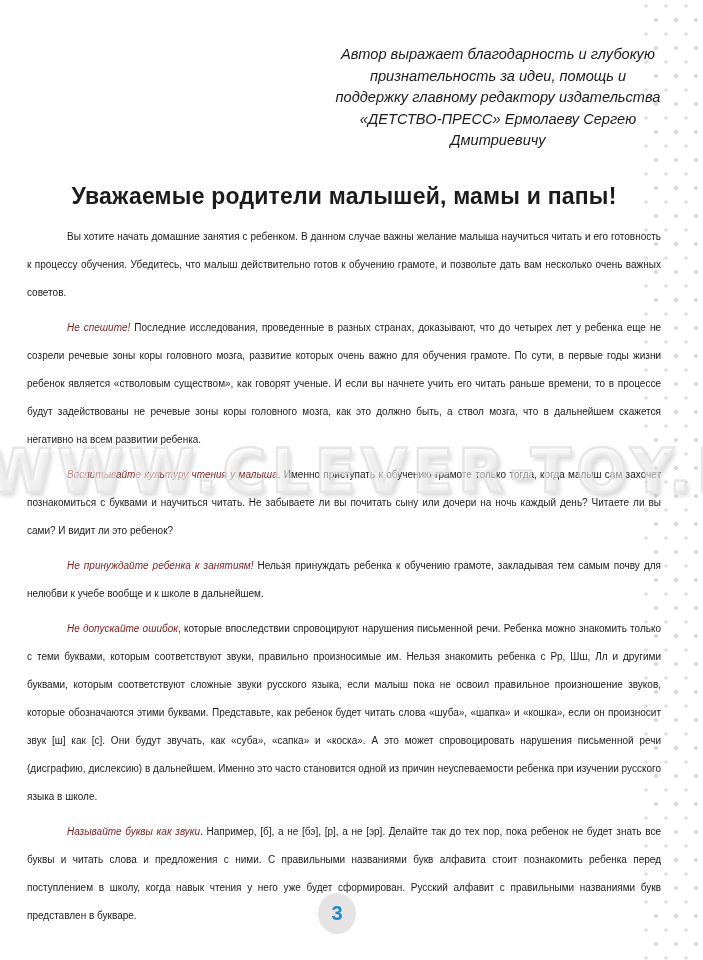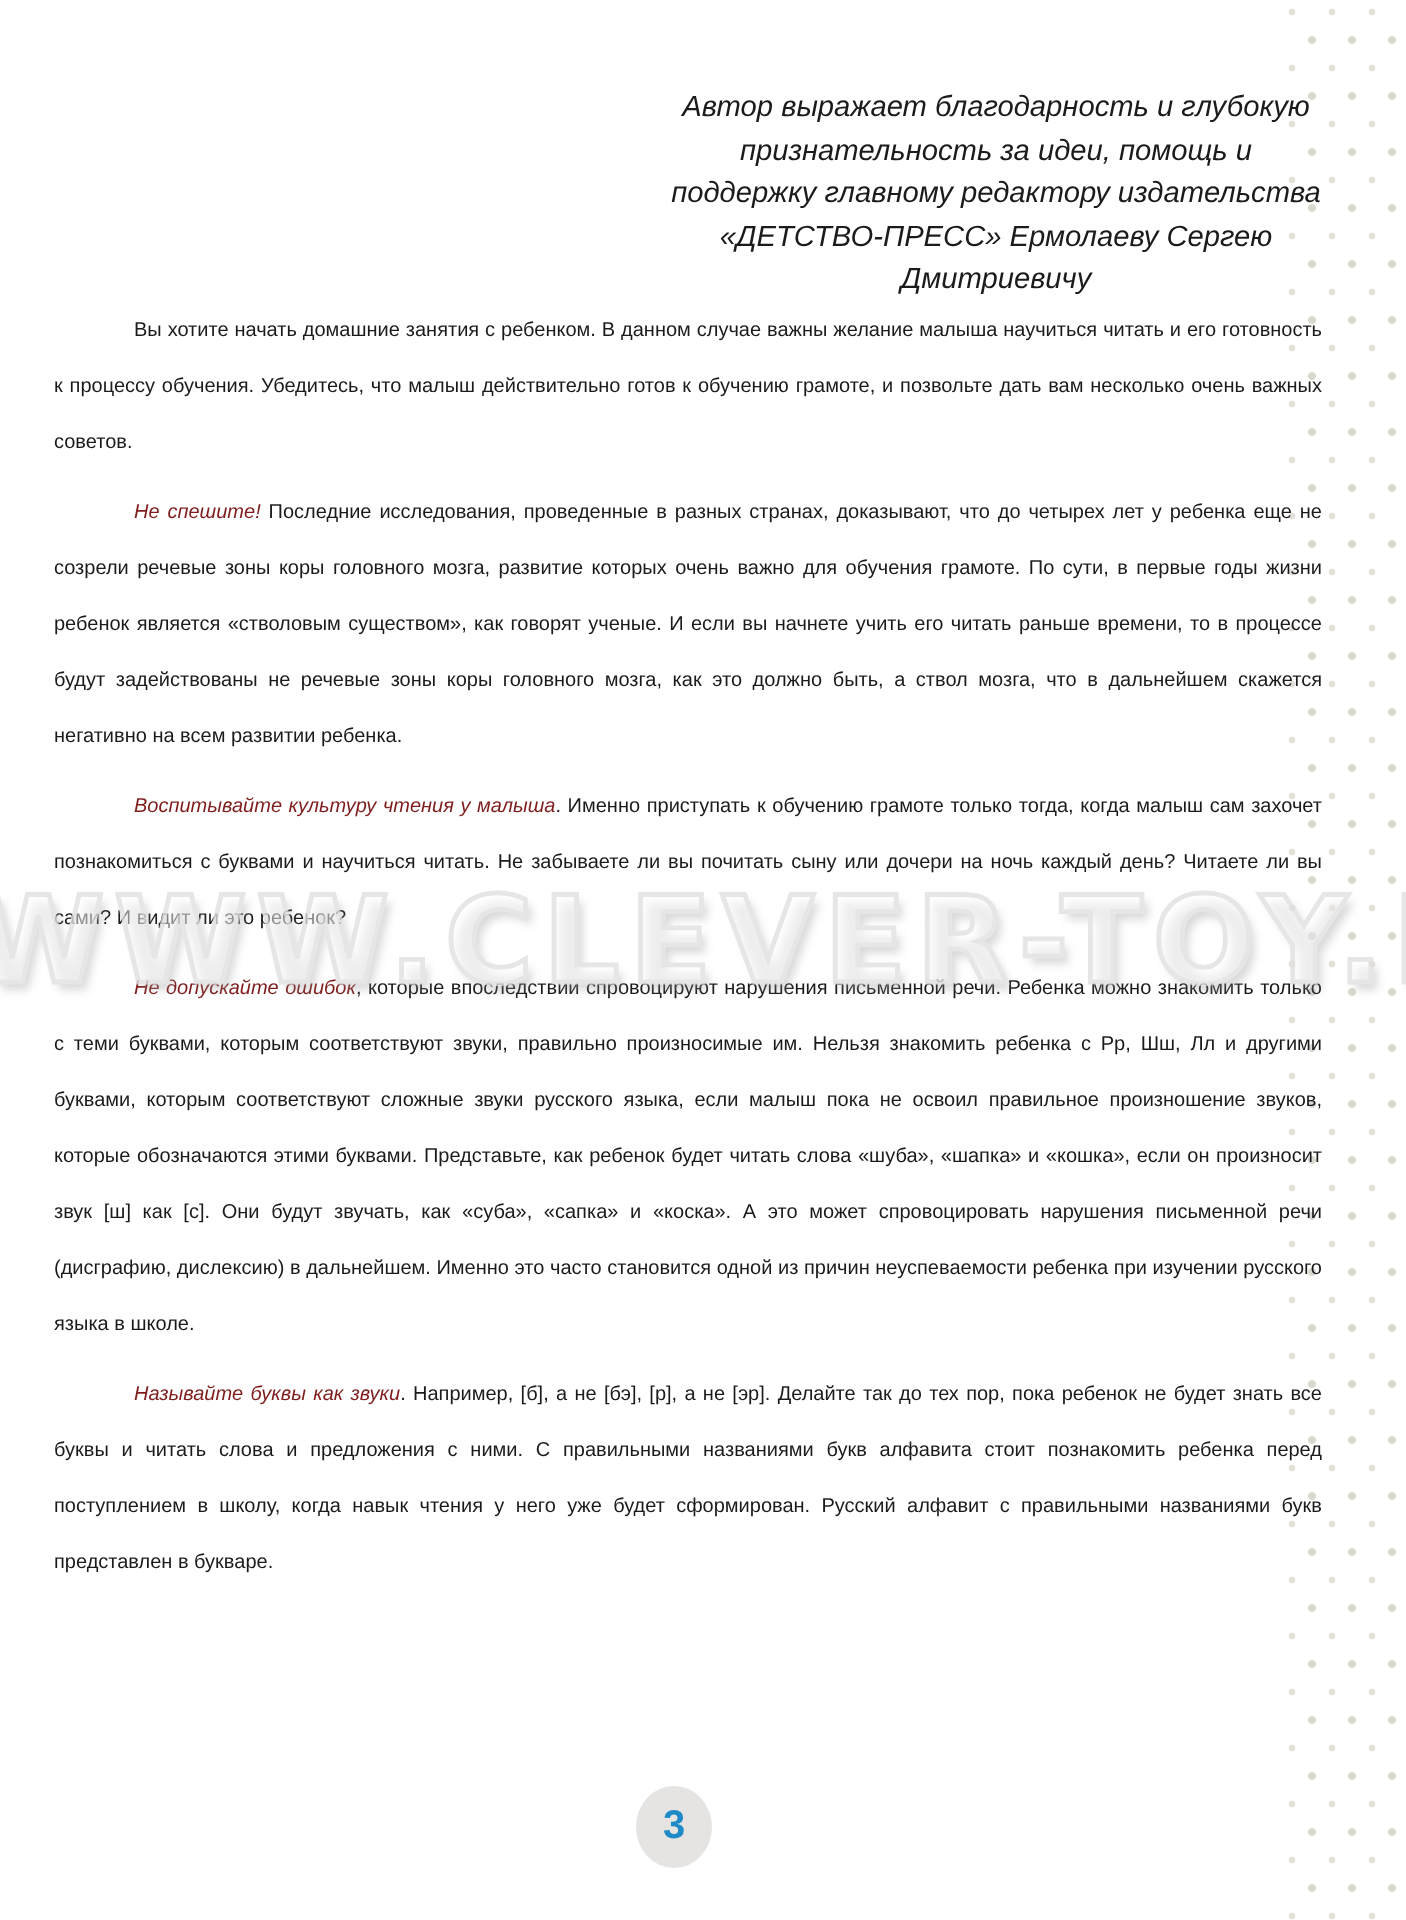--- a/index.html
+++ b/index.html
@@ -79,27 +79,29 @@
 <div class="page">
 
   <div class="dots"></div>
 
   <div class="watermark">WWW.CLEVER-TOY.RU</div>
 
   <div class="content">
 
     <p class="dedication">Автор выражает благодарность и глубокую признательность за идеи, помощь и поддержку главному редактору издательства «ДЕТСТВО-ПРЕСС» Ермолаеву Сергею Дмитриевичу</p>
 
+    <h1 class="page-title">Уважаемые родители малышей, мамы и папы!</h1>
 
     <p class="para"><span>Вы хотите начать домашние занятия с ребенком. В данном случае важны желание малыша научиться читать и его готовность к процессу обучения. Убедитесь, что малыш действительно готов к обучению грамоте, и позвольте дать вам несколько очень важных советов.</span></p>
 
     <p class="para"><span class="lead">Не спешите!</span><span class="lead-suffix"></span><span> Последние исследования, проведенные в разных странах, доказывают, что до четырех лет у ребенка еще не созрели речевые зоны коры головного мозга, развитие которых очень важно для обучения грамоте. По сути, в первые годы жизни ребенок является «стволовым существом», как говорят ученые. И если вы начнете учить его читать раньше времени, то в процессе будут задействованы не речевые зоны коры головного мозга, как это должно быть, а ствол мозга, что в дальнейшем скажется негативно на всем развитии ребенка.</span></p>
 
     <p class="para"><span class="lead">Воспитывайте культуру чтения у малыша</span><span class="lead-suffix">.</span><span> Именно приступать к обучению грамоте только тогда, когда малыш сам захочет познакомиться с буквами и научиться читать. Не забываете ли вы почитать сыну или дочери на ночь каждый день? Читаете ли вы сами? И видит ли это ребенок?</span></p>
 
+    <p class="para"><span class="lead">Не принуждайте ребенка к занятиям!</span><span class="lead-suffix"></span><span> Нельзя принуждать ребенка к обучению грамоте, закладывая тем самым почву для нелюбви к учебе вообще и к школе в дальнейшем.</span></p>
 
     <p class="para"><span class="lead">Не допускайте ошибок</span><span class="lead-suffix">,</span><span> которые впоследствии спровоцируют нарушения письменной речи. Ребенка можно знакомить только с теми буквами, которым соответствуют звуки, правильно произносимые им. Нельзя знакомить ребенка с Рр, Шш, Лл и другими буквами, которым соответствуют сложные звуки русского языка, если малыш пока не освоил правильное произношение звуков, которые обозначаются этими буквами. Представьте, как ребенок будет читать слова «шуба», «шапка» и «кошка», если он произносит звук [ш] как [с]. Они будут звучать, как «суба», «сапка» и «коска». А это может спровоцировать нарушения письменной речи (дисграфию, дислексию) в дальнейшем. Именно это часто становится одной из причин неуспеваемости ребенка при изучении русского языка в школе.</span></p>
 
     <p class="para"><span class="lead">Называйте буквы как звуки</span><span class="lead-suffix">.</span><span> Например, [б], а не [бэ], [р], а не [эр]. Делайте так до тех пор, пока ребенок не будет знать все буквы и читать слова и предложения с ними. С правильными названиями букв алфавита стоит познакомить ребенка перед поступлением в школу, когда навык чтения у него уже будет сформирован. Русский алфавит с правильными названиями букв представлен в букваре.</span></p>
 
   </div>
 
   <div class="page-badge">
     <span>3</span>
   </div>

